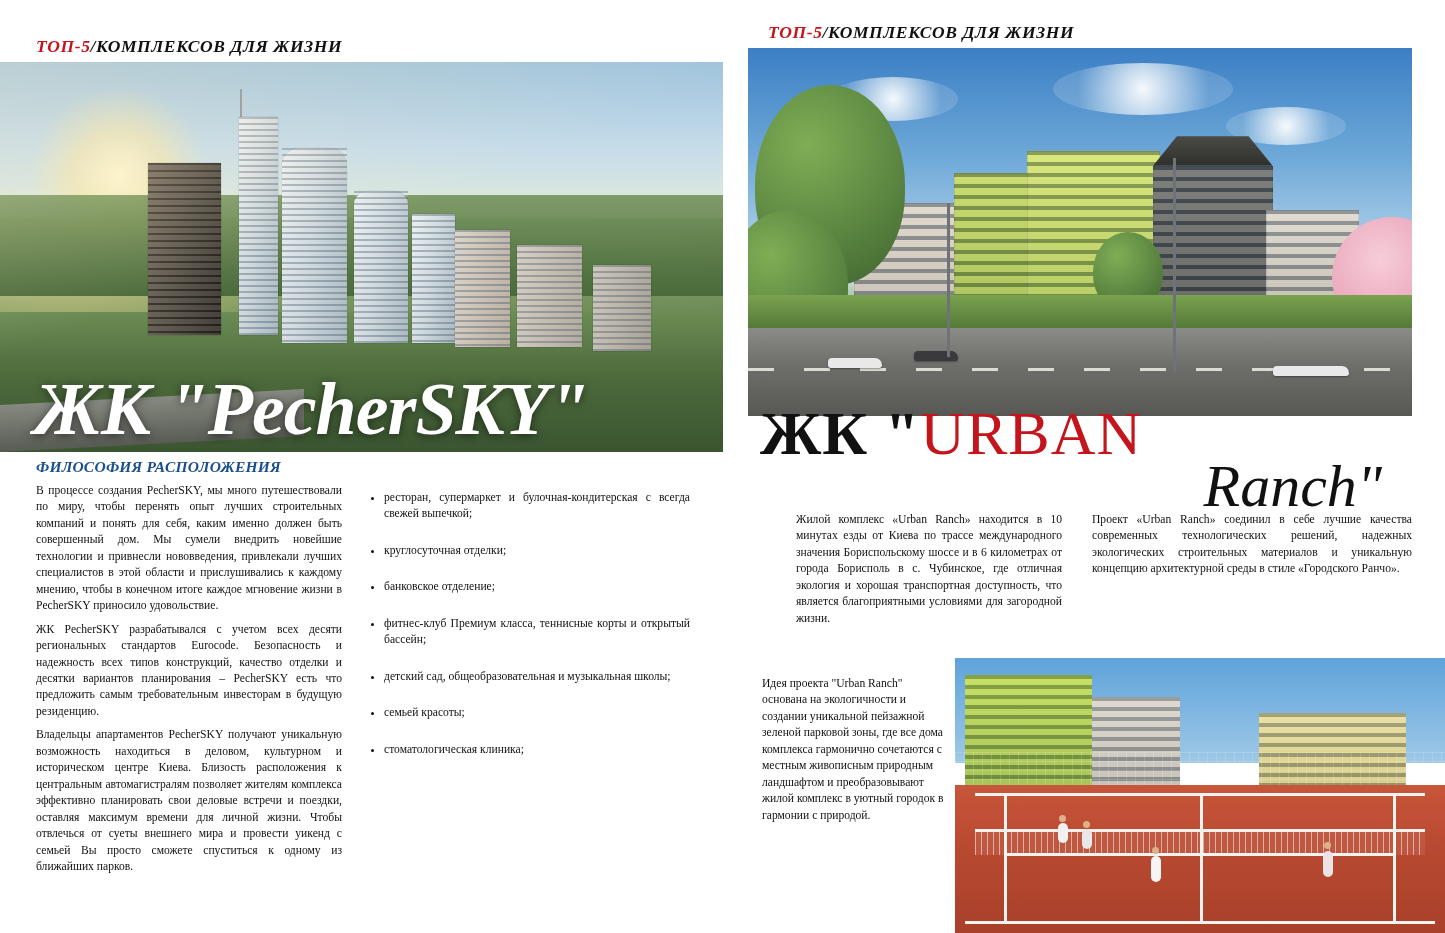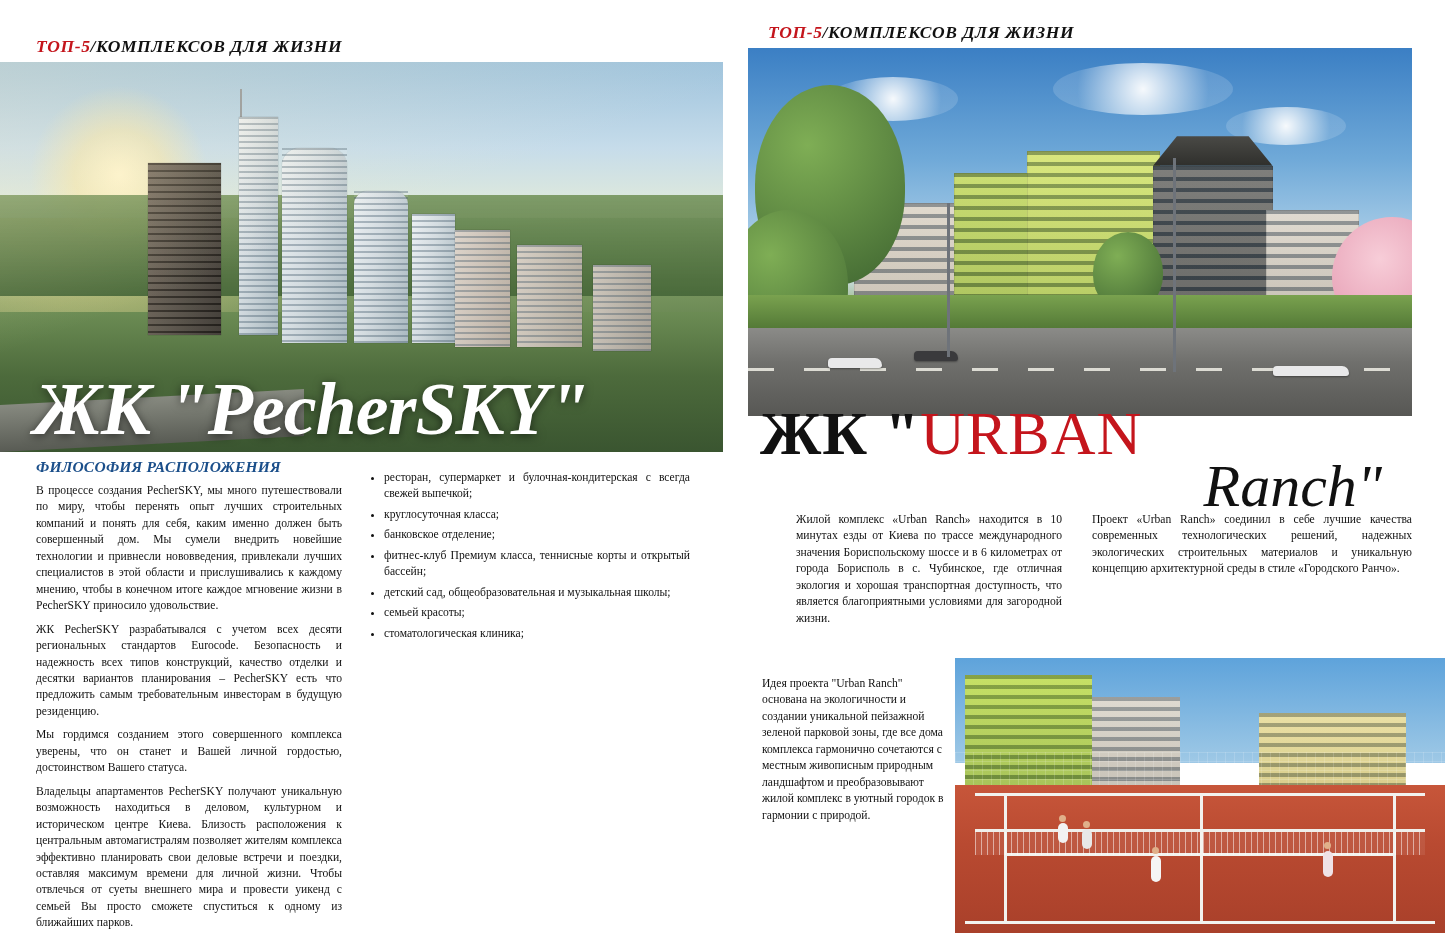--- a/index.html
+++ b/index.html
@@ -201,21 +201,21 @@
   }
   p.body, ul.body li {
     font-family:"Liberation Serif", serif;
     font-size: 11.6px;
     line-height: 1.42;
     margin: 0 0 7px 0;
     text-align: justify;
     color:#111;
   }
   ul.body { margin:0; padding-left: 14px; }
-  ul.body li { margin-bottom: 4px; }
+  ul.body li { margin-bottom: 4px; margin-top: 20px; }
   .pull {
     font-family:"Liberation Serif", serif;
     font-style: italic; font-weight:bold;
     font-size: 15.2px; line-height:1.35;
     color:#111; margin: 10px 0 9px 0;
   }
 
   .col { position:absolute; }
   .L-col1 { left:36px;  top:458px; width:306px; }
   .L-col2 { left:370px; top:470px; width:320px; }
@@ -284,31 +284,30 @@
         <div class="tower t8"></div>
         <div class="ph-haze"></div>
       </div>
       <div class="hero-title-pechersky">ЖК "PecherSKY"</div>
     </div>
 
     <div class="col L-col1">
       <h2 class="sec-head">ФИЛОСОФИЯ РАСПОЛОЖЕНИЯ</h2>
       <p class="body">В процессе создания PecherSKY, мы много путешествовали по миру, чтобы перенять опыт лучших строительных компаний и понять для себя, каким именно должен быть совершенный дом. Мы сумели внедрить новейшие технологии и привнесли нововведения, привлекали лучших специалистов в этой области и прислушивались к каждому мнению, чтобы в конечном итоге каждое мгновение жизни в PecherSKY приносило удовольствие.</p>
       <p class="body">ЖК PecherSKY разрабатывался с учетом всех десяти региональных стандартов Eurocode. Безопасность и надежность всех типов конструкций, качество отделки и десятки вариантов планирования – PecherSKY есть что предложить самым требовательным инвесторам в будущую резиденцию.</p>
-      <p class="body">Мы гордимся созданием этого совершенного комплекса уверены, что он станет и Вашей личной гордостью, достоинством Вашего статуса.</p>
 
       <p class="body">Владельцы апартаментов PecherSKY получают уникальную возможность находиться в деловом, культурном и историческом центре Киева. Близость расположения к центральным автомагистралям позволяет жителям комплекса эффективно планировать свои деловые встречи и поездки, оставляя максимум времени для личной жизни. Чтобы отвлечься от суеты внешнего мира и провести уикенд с семьей Вы просто сможете спуститься к одному из ближайших парков.</p>
     </div>
 
     <div class="col L-col2">
 
 
       <ul class="body">
         <li>ресторан, супермаркет и булочная-кондитерская с всегда свежей выпечкой;</li>
-        <li>круглосуточная класса;</li>
+        <li>круглосуточная отделки;</li>
         <li>банковское отделение;</li>
         <li>фитнес-клуб Премиум класса, теннисные корты и открытый бассейн;</li>
         <li>детский сад, общеобразовательная и музыкальная школы;</li>
         <li>семьей красоты;</li>
         <li>стоматологическая клиника;</li>
 
       </ul>
     </div>
   </div>
 

